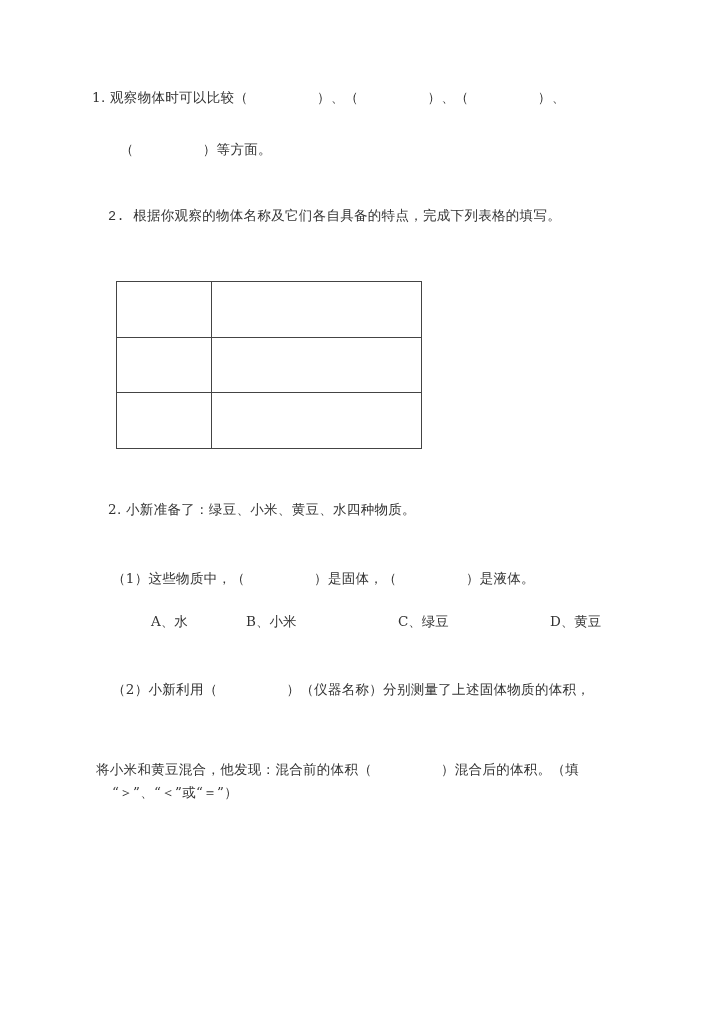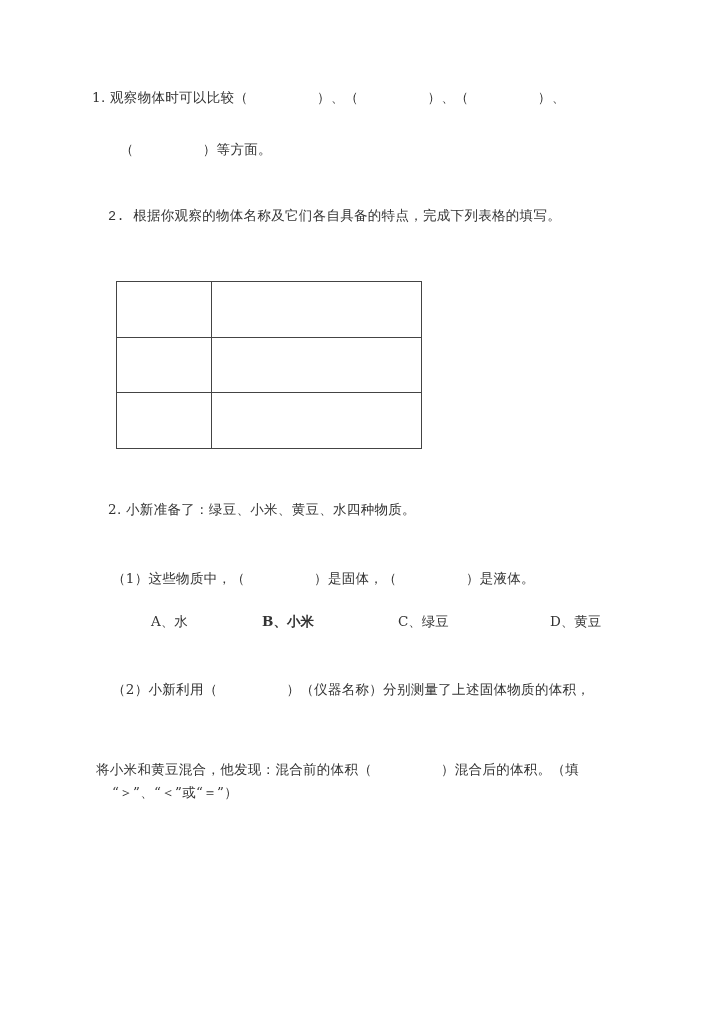--- a/index.html
+++ b/index.html
@@ -46,19 +46,19 @@
     <td class="c1"></td>
     <td></td>
   </tr>
 </tbody>
   </table>
 
 <div class="line" style="left:108px; top:491px;margin-top:8px;">2. 小新准备了：绿豆、小米、黄豆、水四种物质。</div>
 <div class="line" style="left:112px; top:568px;">（1）这些物质中，（　　　　　）是固体，（　　　　　）是液体。</div>
 
 <div class="opt" style="left:108px;margin-left:43px;">A、水</div>
-<div class="opt" style="left:262px;font-weight:bold;">B、小米</div>
+<div class="opt" style="left:246px;">B、小米</div>
 <div class="opt" style="left:398px;">C、绿豆</div>
 <div class="opt" style="left:550px;">D、黄豆</div>
 
 <div class="line" style="left:112px; top:679px;">（2）小新利用（　　　　　）（仪器名称）分别测量了上述固体物质的体积，</div>
 <div class="line" style="left:96px; top:732px;margin-top:27px;">将小米和黄豆混合，他发现：混合前的体积（　　　　　）混合后的体积。（填</div>
 <div class="line" style="left:112px; top:782px;">“＞”、“＜”或“＝”）</div>
 
 </body></html>

